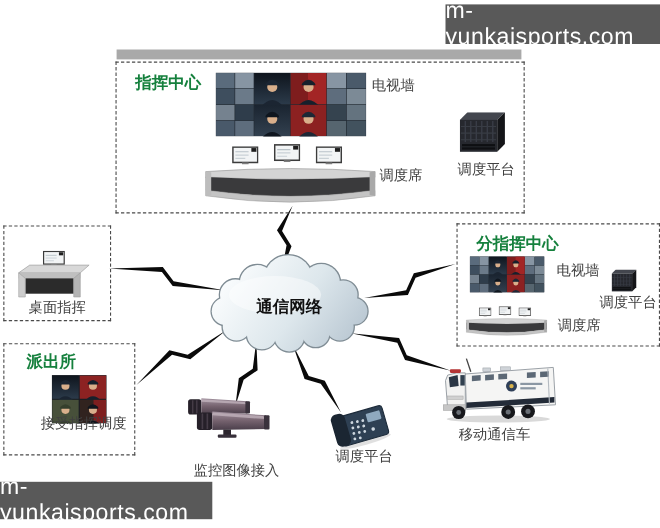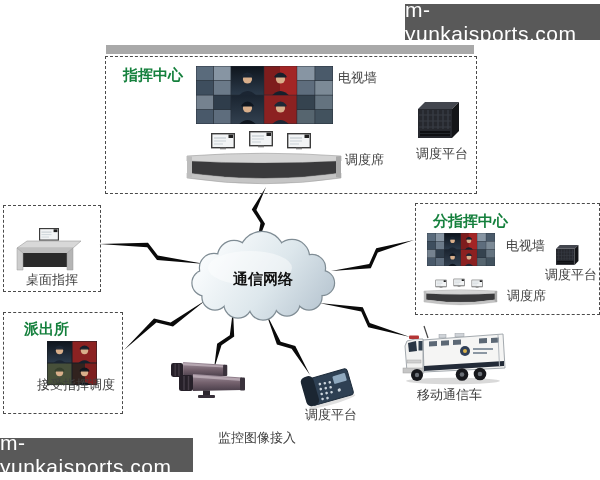--- a/index.html
+++ b/index.html
@@ -318,17 +318,17 @@
   <div class="title t15" style="left:1px;top:320px;margin-left:23px;">派出所</div>
   <div class="label" style="left:37px;top:376px;">接受指挥调度</div>
 
   <div class="cloud-label">通信网络</div>
 
   <div class="title t15" style="left:433px;top:212px;">分指挥中心</div>
   <div class="label" style="left:506px;top:237px;">电视墙</div>
   <div class="label" style="left:545px;top:266px;">调度平台</div>
   <div class="label" style="left:507px;top:287px;">调度席</div>
 
-  <div class="label" style="left:176px;top:429px;margin-left:42px;">监控图像接入</div>
+  <div class="label" style="left:176px;top:419px;">监控图像接入</div>
   <div class="label" style="left:305px;top:406px;">调度平台</div>
   <div class="label" style="left:417px;top:386px;">移动通信车</div>
 
 </div>
 
 </body></html>

